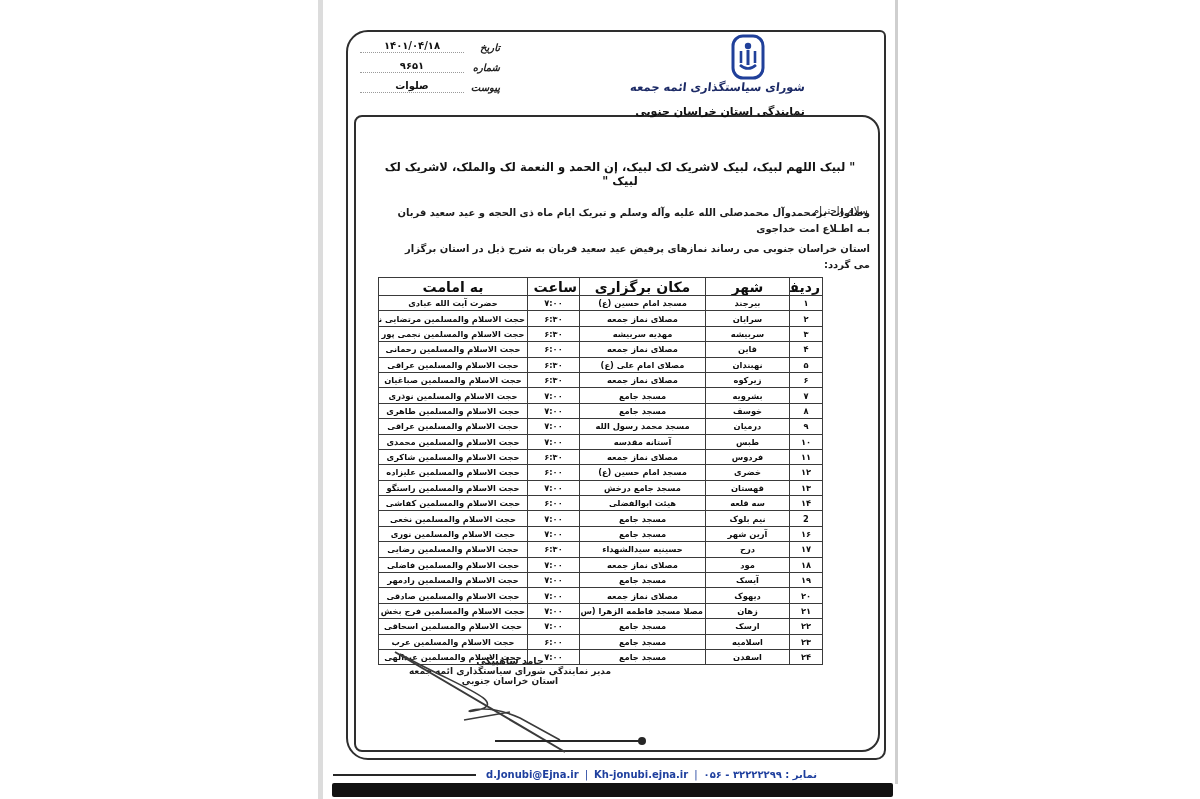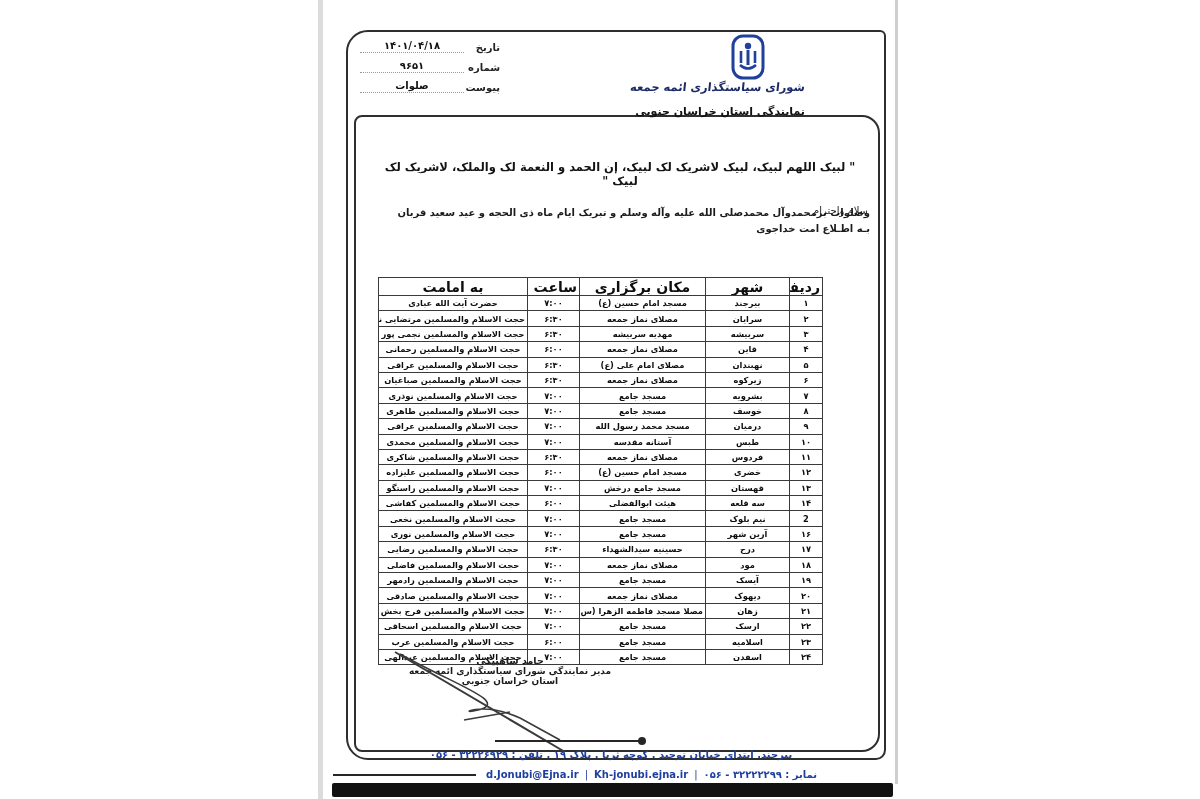--- a/index.html
+++ b/index.html
@@ -13,21 +13,21 @@
   
   .frame-outer{left:346px;top:30px;width:536px;height:726px;border:2px solid #2e2e2e;border-radius:22px 6px 10px 22px;}
   .frame-inner{left:354px;top:115px;width:522px;height:633px;border:2px solid #2e2e2e;border-radius:8px 18px 18px 8px;}
   
   .logo-wrap{left:690px;top:34px;width:115px;height:82px;text-align:center;direction:rtl;}
   .logo-svg{display:block;margin:0 auto;}
   .org1{font-size:11.5px;font-weight:700;color:#1c2a66;transform:skewX(-6deg);white-space:nowrap;}
   .org2{font-size:11px;font-weight:800;color:#111;white-space:nowrap;margin-top:11px;}
   .meta{left:360px;top:40px;width:140px;direction:rtl;font-size:10px;}
   .meta-row{display:flex;align-items:flex-end;margin-bottom:7px;}
-  .meta-label{font-weight:700;width:36px;color:#222;}
+  .meta-label{font-weight:700;font-style:italic;width:36px;color:#222;}
   .meta-value{flex:1;text-align:center;font-weight:700;border-bottom:1px dotted #9a9a9a;padding-bottom:1px;color:#111;}
   
   .quote{left:380px;top:160px;width:480px;text-align:center;direction:rtl;font-size:11.5px;font-weight:800;color:#141414;}
   .salutation{left:398px;top:205px;width:470px;text-align:right;direction:rtl;font-size:10px;font-weight:400;}
   .body1{left:396px;top:205px;width:474px;text-align:right;direction:rtl;font-size:10px;font-weight:700;line-height:1.6;}
   .body2{left:396px;top:241px;width:474px;text-align:right;direction:rtl;font-size:10px;font-weight:700;line-height:1.6;}
   
   .tbl{left:378px;top:277px;width:444px;direction:rtl;border-collapse:collapse;table-layout:fixed;}
   .tbl th,.tbl td{border:1px solid #3a3a3a;text-align:center;vertical-align:middle;
       font-weight:700;color:#0e0e0e;padding:0 2px;overflow:hidden;white-space:nowrap;}
@@ -83,20 +83,21 @@
     </div>
     <div class="meta-row">
       <span class="meta-label">پیوست</span>
       <span class="meta-value">صلوات</span>
     </div>
   </div>
 
   <div class="abs quote">" لبیک اللهم لبیک، لبیک لاشریک لک لبیک، إن الحمد و النعمة لک والملک، لاشریک لک لبیک "</div>
   <div class="abs salutation">سلام واحترام</div>
   <div class="abs body1">وصلوات برمحمدوآل محمدصلی الله علیه وآله وسلم و تبریک ایام ماه ذی الحجه و عید سعید قربان بـه اطـلاع امت خداجوی</div>
+  <div class="abs body2">استان خراسان جنوبی می رساند نمازهای پرفیض عید سعید قربان به شرح ذیل در استان برگزار می گردد:</div>
 
   <table class="abs tbl">
     <colgroup>
       <col style="width:33px">
         <col style="width:84px">
         <col style="width:126px">
         <col style="width:52px">
         <col style="width:149px">
     </colgroup>
     <thead>
@@ -286,21 +287,20 @@
     <div>استان خراسان جنوبی</div>
   </div>
   <svg class="abs sig-svg" width="260" height="125" viewBox="0 0 260 125">
     <path d="M35 12 L205 112" stroke="#3a3a3a" stroke-width="2" fill="none"></path>
     <path d="M40 14 C95 45 150 62 118 70 C95 76 120 60 160 78 L200 100" stroke="#3a3a3a" stroke-width="1.6" fill="none"></path>
     <path d="M150 72 L104 80" stroke="#3a3a3a" stroke-width="1.4" fill="none"></path>
   </svg>
 
   <div class="abs dotline"></div>
   <div class="abs dotline-dot"></div>
-  <div class="abs footer1">بیرجند. ابتدای خیابان توحید . کوچه ثریا . پلاک ۱۹ . تلفن : ۳۲۲۲۶۹۲۹ - ۰۵۶</div>
   <div class="abs footer2">
     <span>نمابر : ۳۲۲۲۲۲۹۹ - ۰۵۶</span>
     <span class="sep">|</span>
     <span class="ltr">Kh-jonubi.ejna.ir</span>
     <span class="sep">|</span>
     <span class="ltr">d.Jonubi@Ejna.ir</span>
     <span class="rule"></span>
   </div>
 
 </div>

